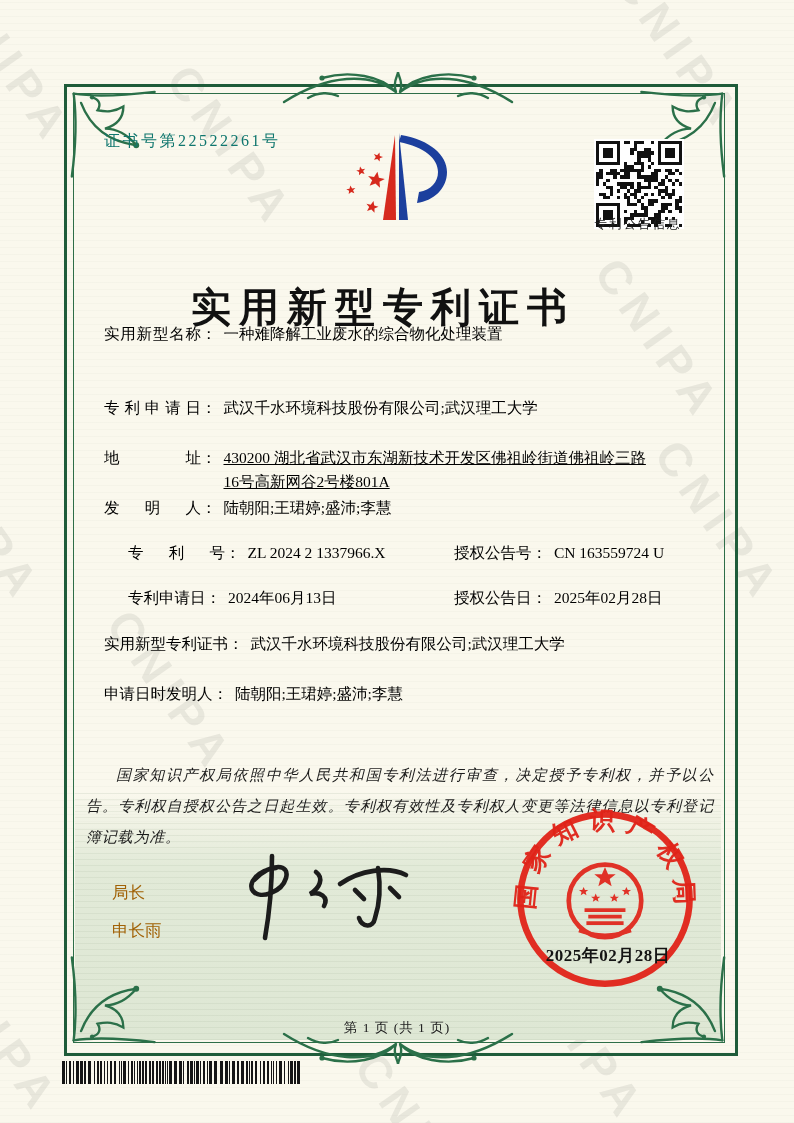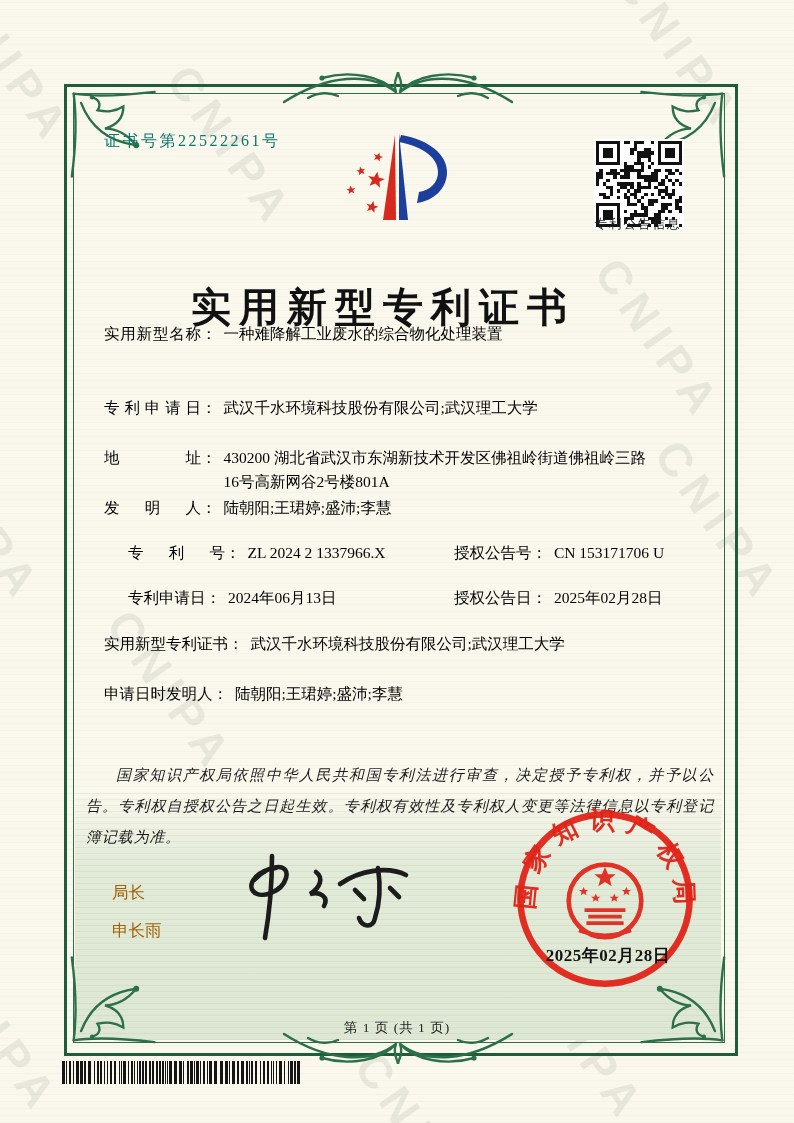--- a/index.html
+++ b/index.html
@@ -62,21 +62,21 @@
   }
   .doc-title{
     position:absolute;left:0;top:233px;width:766px;text-align:center;
     font-size:40px;font-weight:bold;letter-spacing:8px;color:#111;margin-top:47px;
   }
   .row{position:absolute;left:104px;width:606px;font-size:15.5px;line-height:1.55;color:#000000;}
   .lbl{display:inline-block;width:97px;text-align:justify;text-align-last:justify;vertical-align:top;}
   .lbl.wide{width:auto;text-align-last:auto;}
   .colon{vertical-align:top;}
   .val{margin-left:7px;vertical-align:top;}
-  .val.narrow{display:inline-block;width:436px;}
+  .val.narrow{display:inline-block;width:436px;text-decoration:underline;}
   .cell-left{display:inline-block;width:322px;vertical-align:top;margin-left:24px;}
   .cell-right{display:inline-block;vertical-align:top;}
   .statement{
     position:absolute;left:86px;top:760px;width:628px;
     font-size:15px;line-height:2.05;letter-spacing:0.8px;
     font-style:italic;color:#1b1b1b;text-indent:2em;text-align:justify;
   }
   .signer{position:absolute;left:112px;top:874px;font-size:16.5px;color:#a16207;line-height:2.3;}
   .signature{position:absolute;left:228px;top:848px;width:192px;height:98px;}
   .seal{position:absolute;left:512px;top:806px;width:186px;height:186px;}
@@ -500,21 +500,21 @@
   <span class="lbl">地址</span><span class="colon">：</span><span class="val narrow">430200 湖北省武汉市东湖新技术开发区佛祖岭街道佛祖岭三路16号高新网谷2号楼801A</span>
 </div>
 <div class="row" style="top:496px">
   <span class="lbl">发明人</span><span class="colon">：</span><span class="val">陆朝阳;王珺婷;盛沛;李慧</span>
 </div>
 <div class="row" style="top:541px">
   <span class="cell-left">
     <span class="lbl">专利号</span><span class="colon">：</span><span class="val">ZL 2024 2 1337966.X</span>
   </span>
   <span class="cell-right">
-    <span class="lbl wide">授权公告号</span><span class="colon">：</span><span class="val">CN 153171706 U</span>
+    <span class="lbl wide">授权公告号</span><span class="colon">：</span><span class="val">CN 163559724 U</span>
   </span>
 </div>
 <div class="row" style="top:586px">
   <span class="cell-left">
     <span class="lbl wide">专利申请日</span><span class="colon">：</span><span class="val">2024年06月13日</span>
   </span>
   <span class="cell-right">
     <span class="lbl wide">授权公告日</span><span class="colon">：</span><span class="val">2025年02月28日</span>
   </span>
 </div>

